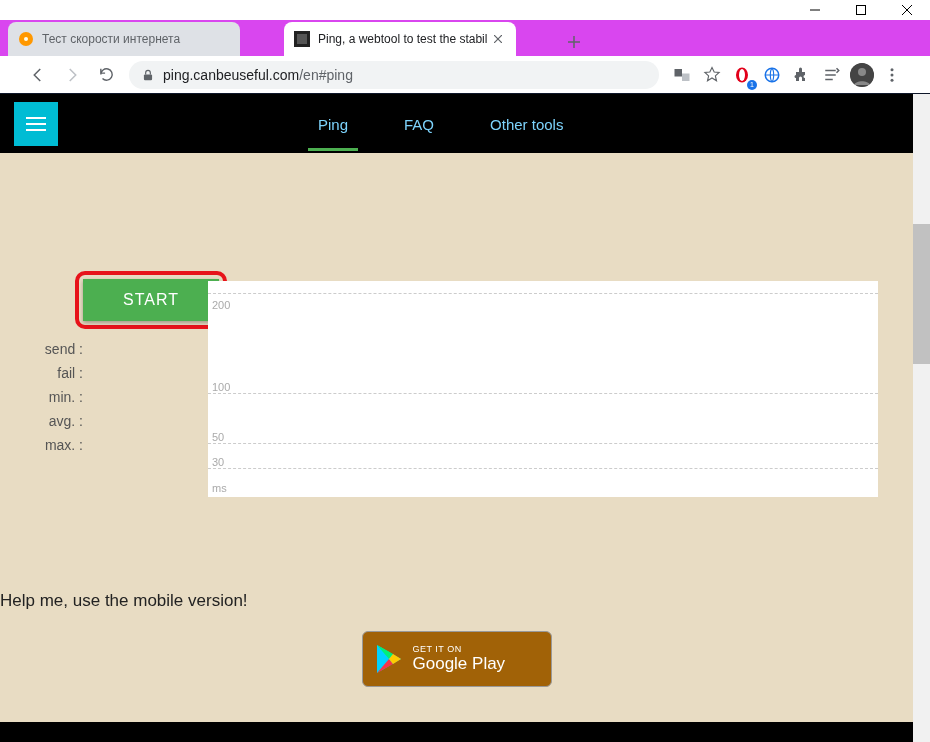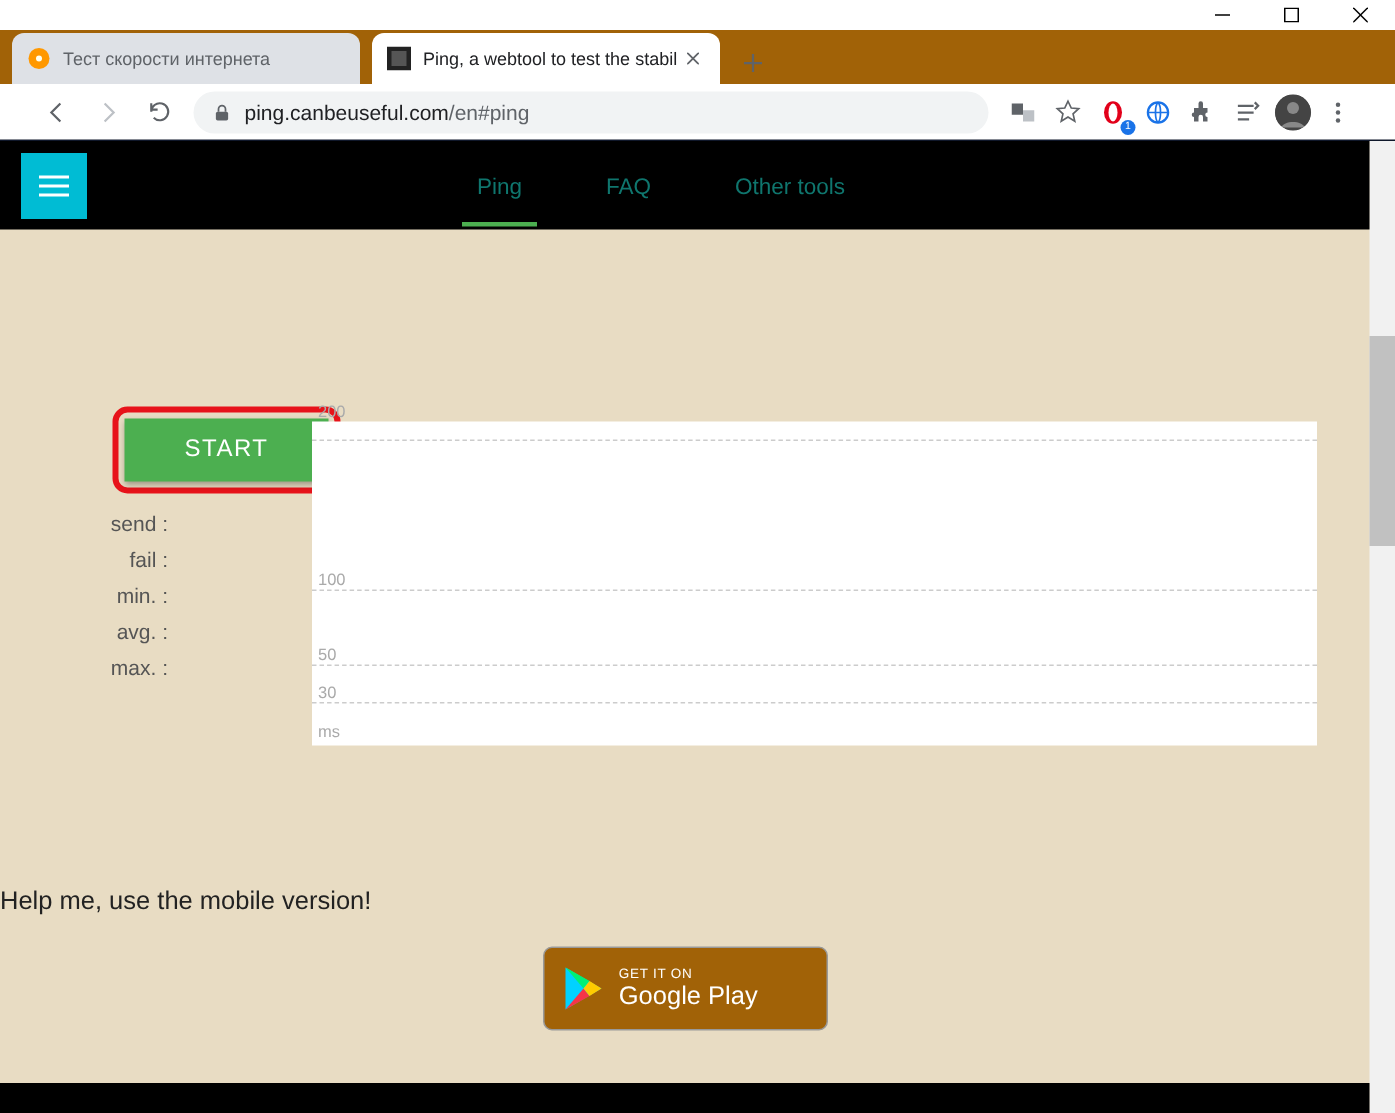--- a/index.html
+++ b/index.html
@@ -4,21 +4,21 @@
 <style>
   * { box-sizing: border-box; margin: 0; padding: 0; }
   html, body { width: 930px; height: 742px; font-family: Arial, sans-serif; overflow: hidden; background: #fff; }
 
   
   .titlebar { height: 20px; width: 100%; display: flex; justify-content: flex-end; align-items: center; background: #fff; }
   .win-btn { width: 46px; height: 20px; display: flex; align-items: center; justify-content: center; color: #000; font-size: 11px; }
   .win-btn svg { width: 10px; height: 10px; }
 
   
-  .tabstrip { height: 36px; width: 100%; background: #a16207; display: flex; align-items: flex-end; position: relative; }
+  .tabstrip { height: 36px; width: 100%; background: #d946ef; display: flex; align-items: flex-end; position: relative; gap: 36px; }
   .tab { height: 34px; width: 232px; margin-left: 8px; border-radius: 8px 8px 0 0; display: flex; align-items: center; padding: 0 10px; font-size: 12px; color: #5f6368; position: relative; }
   .tab.inactive { background: #dee1e6; }
   .tab.active { background: #fff; color: #202124; }
   .tab .favicon { width: 16px; height: 16px; margin-right: 8px; flex-shrink: 0; }
   .tab .tab-title { flex: 1; white-space: nowrap; overflow: hidden; text-overflow: ellipsis; }
   .tab .tab-close { width: 16px; height: 16px; display: flex; align-items: center; justify-content: center; color: #5f6368; }
   .newtab { width: 28px; height: 28px; display: flex; align-items: center; justify-content: center; margin-left: 8px; color: #5f6368; }
 
   
   .toolbar { height: 38px; background: #fff; display: flex; align-items: center; padding: 0 21px; border-bottom: 1px solid #0f172a; justify-content: space-between; }
@@ -36,31 +36,31 @@
   .viewport { position: relative; width: 100%; height: 648px; background: #e8dcc3; overflow: hidden; }
   .vscroll { position: absolute; right: 0; top: 0; width: 17px; height: 100%; background: #f1f1f1; }
   .vscroll-thumb { position: absolute; right: 0; top: 130px; width: 17px; height: 140px; background: #c1c1c1; }
 
   
   .page-nav { position: absolute; top: 0; left: 0; right: 17px; height: 59px; background: #000; display: flex; align-items: center; }
   .hamburger { width: 44px; height: 44px; background: #00bcd4; margin-left: 14px; display: flex; align-items: center; justify-content: center; }
   .hamburger .bars { width: 20px; height: 14px; display: flex; flex-direction: column; justify-content: space-between; }
   .hamburger .bars span { height: 2px; background: #fff; }
   .nav-links { margin-left: 260px; display: flex; gap: 56px; }
-  .nav-link { color: #0f766e; font-size: 15px; position: relative; padding-bottom: 18px; margin-top: 20px; text-align: right; }
+  .nav-link { color: #7dd3fc; font-size: 15px; position: relative; padding-bottom: 18px; margin-top: 20px; text-align: right; }
   .nav-link.active::after { content: ""; position: absolute; left: -10px; right: -10px; bottom: 0; height: 3px; background: #4caf50; }
 
   
   .content { position: absolute; top: 59px; left: 0; right: 17px; bottom: 0; }
 
   .start-wrap { position: absolute; left: 83px; top: 126px; }
   .start-highlight { position: absolute; left: -8px; top: -8px; right: -8px; bottom: -8px; border: 4px solid #e7131a; border-radius: 10px; }
   .start-btn { position: relative; background: #4caf50; color: #fff; font-size: 16px; letter-spacing: 1px; padding: 12px 40px; border: none; box-shadow: 0 2px 4px rgba(0,0,0,0.3); }
 
-  .stats { position: absolute; left: 62px; top: 184px; width: 50px; font-size: 14px; color: #555; text-align: right; line-height: 24px; }
+  .stats { position: absolute; left: 33px; top: 184px; width: 50px; font-size: 14px; color: #555; text-align: right; line-height: 24px; }
 
   .chart { position: absolute; left: 208px; top: 128px; width: 670px; height: 216px; background: #fff; }
   .gridline { position: absolute; left: 0; right: 0; border-top: 1px dashed #ccc; }
   .gridlabel { position: absolute; left: 4px; font-size: 11px; color: #aaa; transform: translateY(-100%); }
 
   .help-text { position: absolute; top: 438px; left: 0; right: 0; font-size: 17px; color: #222; }
 
   .gplay { position: absolute; top: 478px; left: 50%; transform: translateX(-50%); width: 190px; height: 56px; background: #a16207; border: 1px solid #999; border-radius: 6px; display: flex; align-items: center; padding: 0 10px; }
   .gplay-tri { width: 32px; height: 32px; margin-right: 8px; }
   .gplay-text1 { font-size: 9px; color: #fff; letter-spacing: 0.5px; }
@@ -234,21 +234,21 @@
     <div class="stats">
       <div>send :</div>
       <div>fail :</div>
       <div>min. :</div>
       <div>avg. :</div>
       <div>max. :</div>
     </div>
 
     <div class="chart">
       <div class="gridline" style="top:12px"></div>
-      <div class="gridlabel" style="top:0">200</div>
+      <div class="gridlabel" style="top:30px">200</div>
       <div class="gridline" style="top:112px"></div>
       <div class="gridlabel" style="top:112px">100</div>
       <div class="gridline" style="top:162px"></div>
       <div class="gridlabel" style="top:162px">50</div>
       <div class="gridline" style="top:187px"></div>
       <div class="gridlabel" style="top:187px">30</div>
       <div class="gridlabel" style="top:213px">ms</div>
     </div>
 
     <div class="help-text">Help me, use the mobile version!</div>

